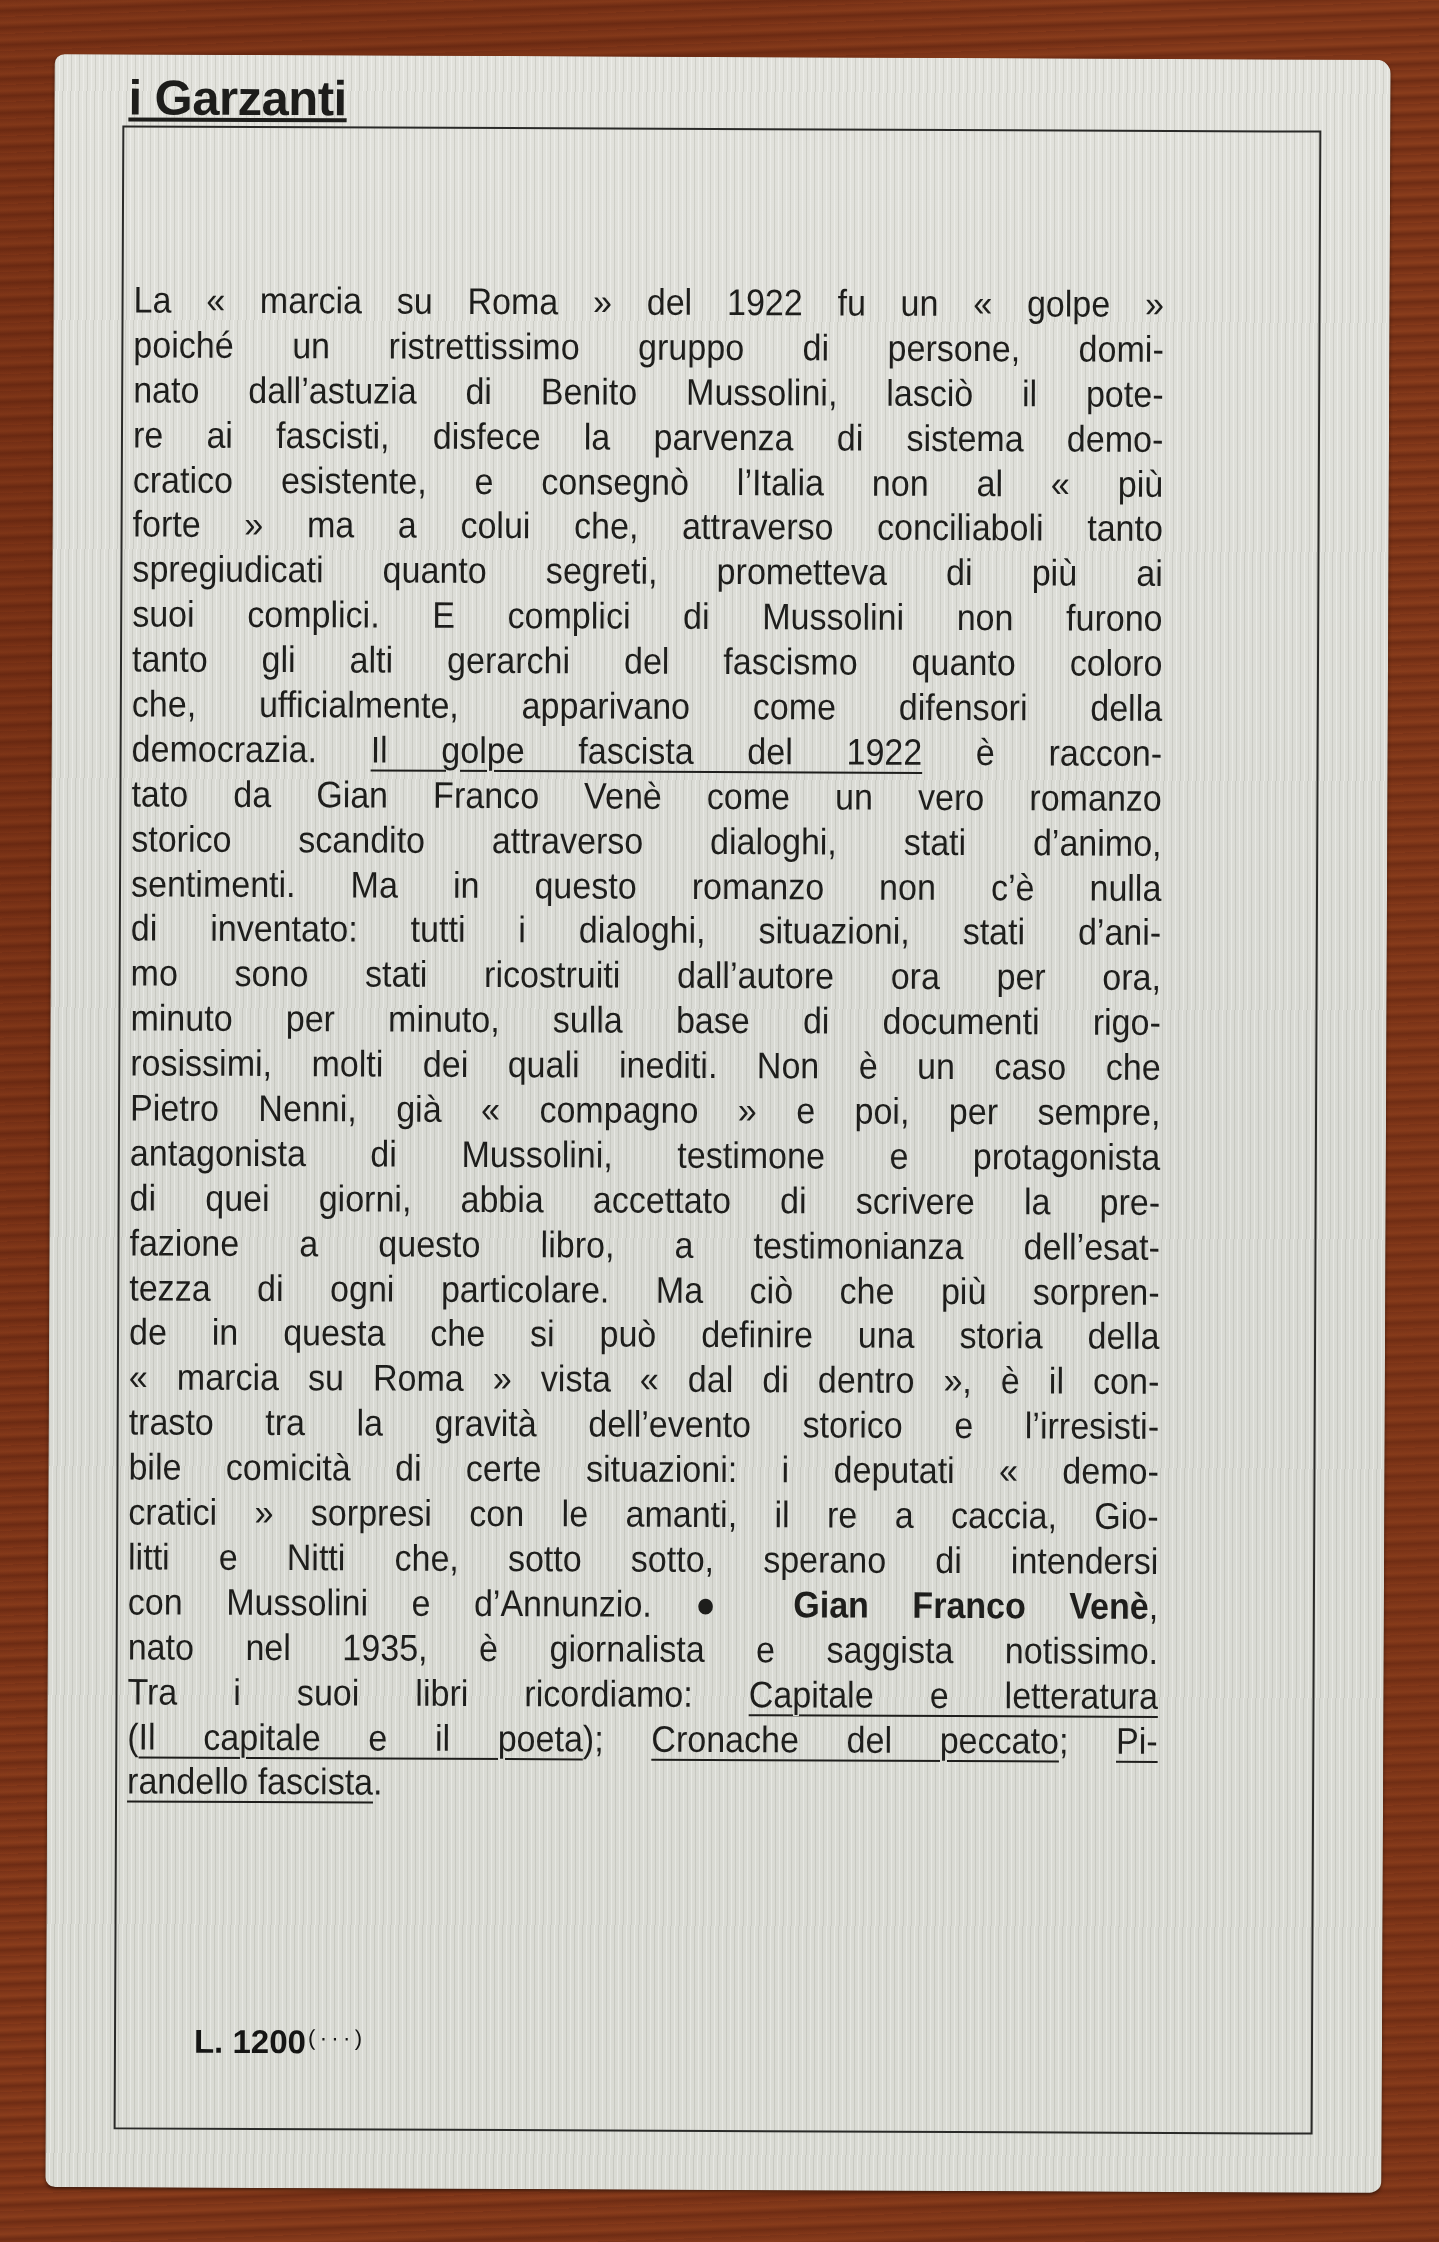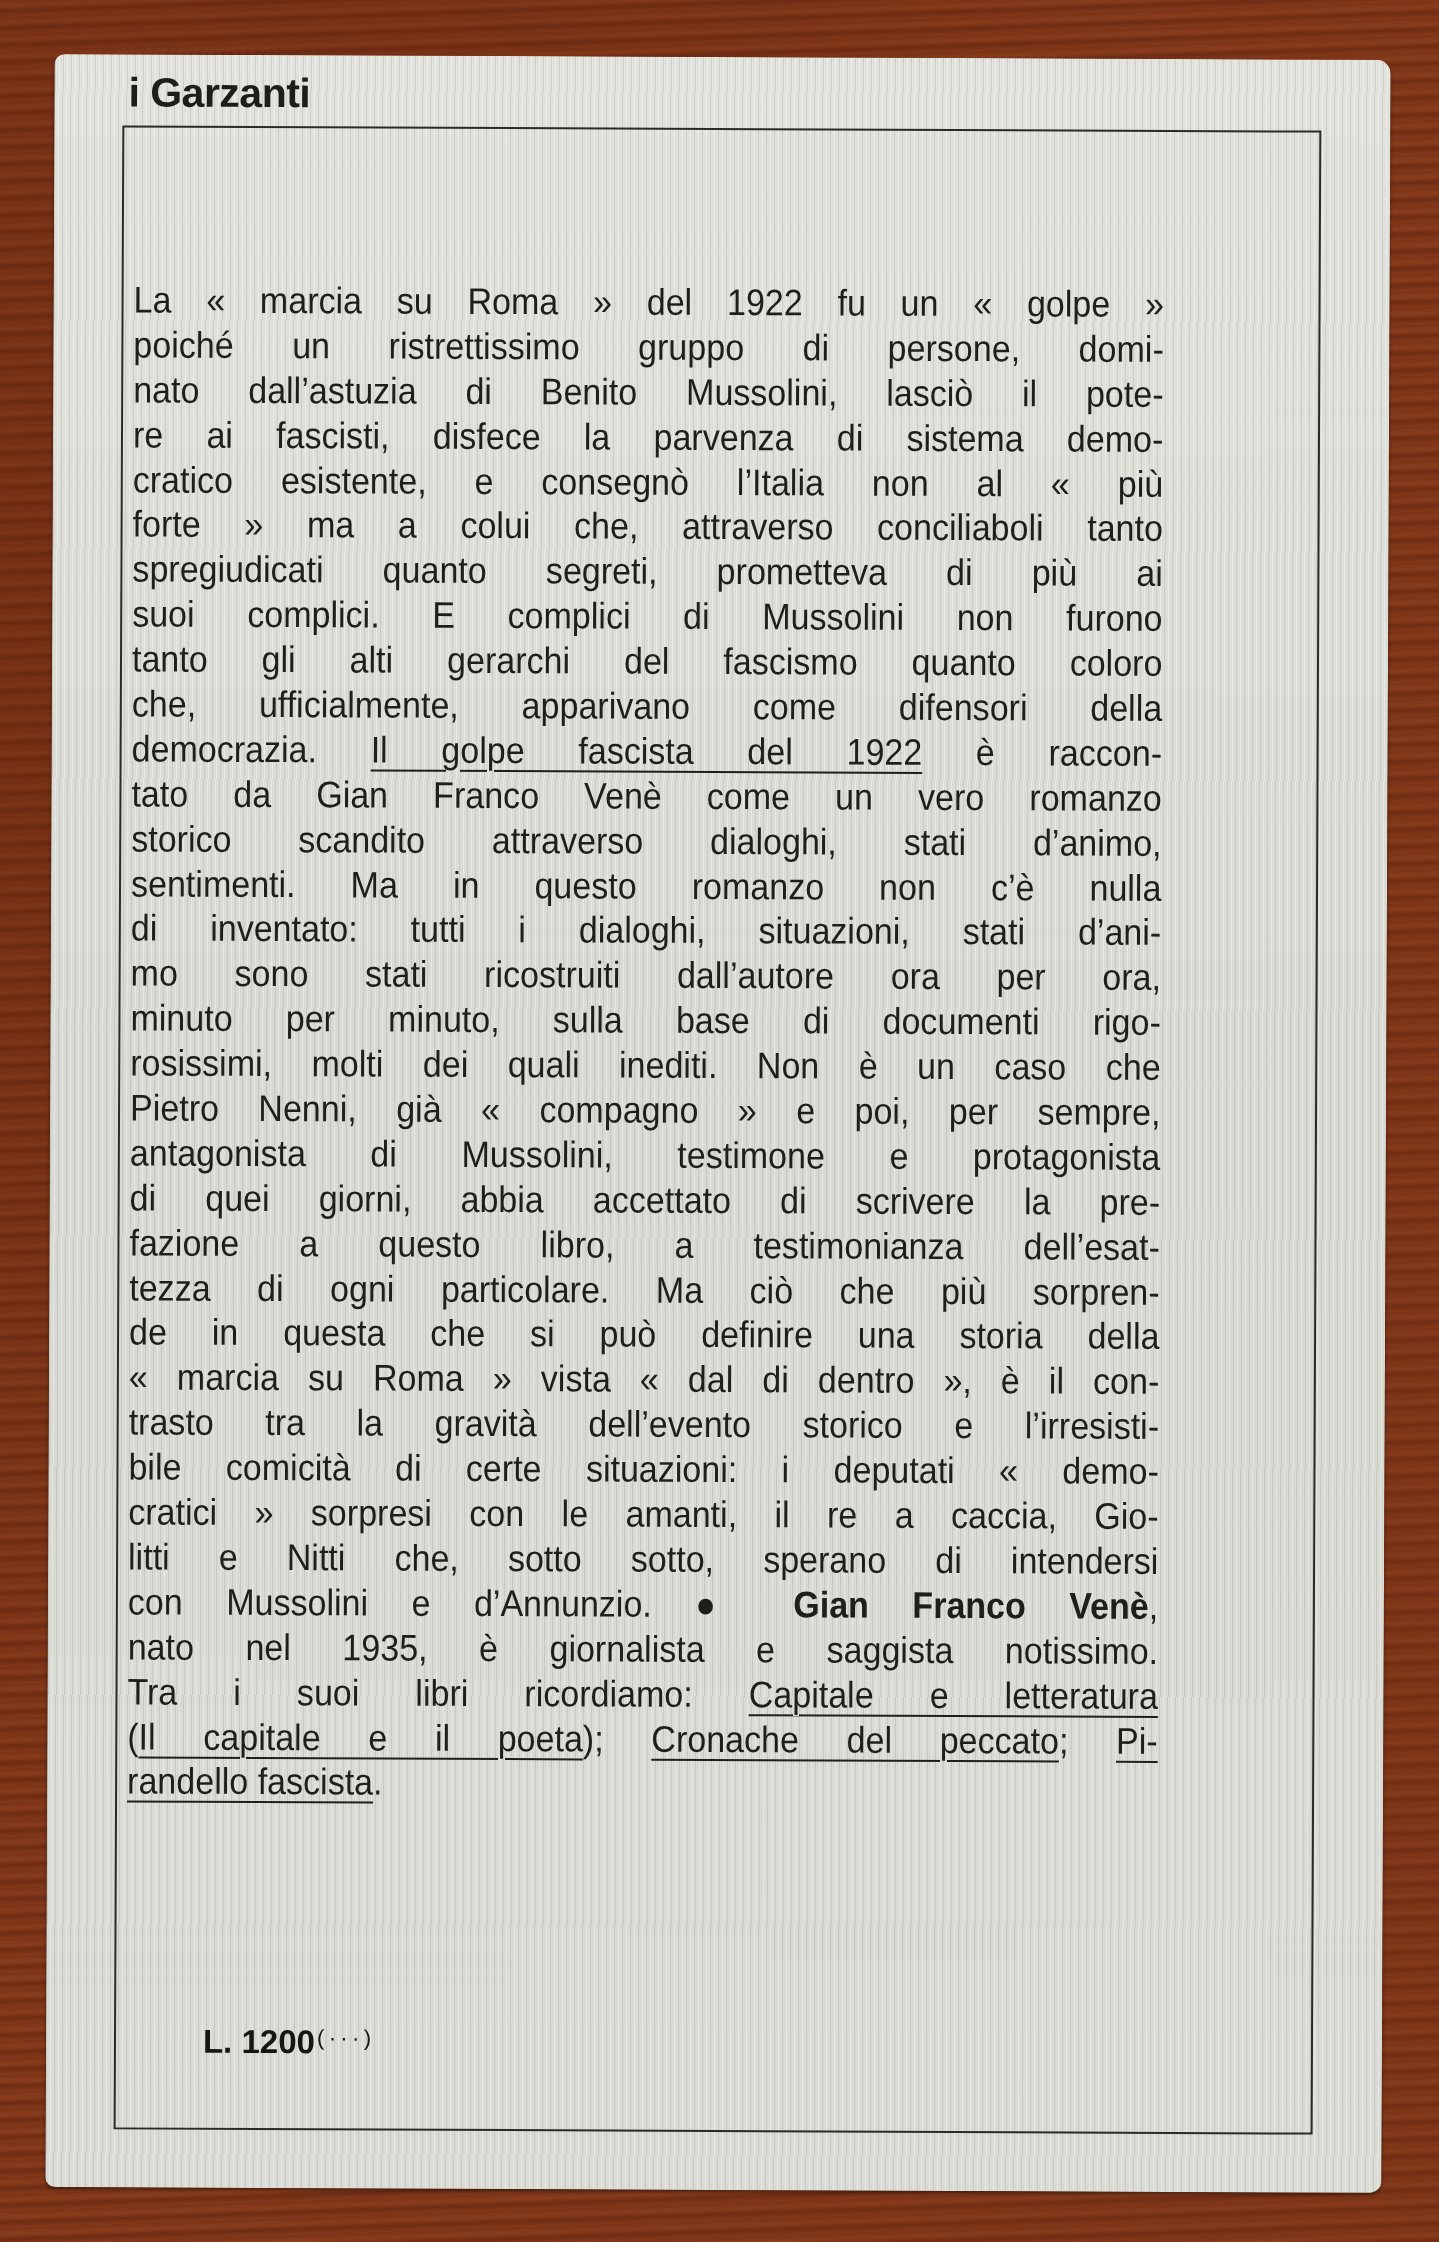--- a/index.html
+++ b/index.html
@@ -17,41 +17,41 @@
     background-image:
       repeating-linear-gradient(90deg, rgba(120,120,110,0.18) 0px, rgba(120,120,110,0.18) 1px, transparent 1px, transparent 4px, rgba(255,255,255,0.35) 4px, rgba(255,255,255,0.35) 5px, transparent 5px, transparent 8px),
       linear-gradient(180deg, #e2e2dc, #d8d9d3 50%, #dadbd4);
     border-radius:10px 14px 12px 10px;
     box-shadow: 0 2px 4px rgba(0,0,0,0.45);
     transform: rotate(0.25deg);
   }
   .logo {
     position:absolute; left:74px; top:15px;
     font-family:"Liberation Sans", sans-serif; font-weight:700;
-    font-size:41px; color:#1d1d1b; letter-spacing:-0.5px;
+    font-size:49px; color:#1d1d1b; letter-spacing:-0.5px;text-decoration:underline;
   }
   .frame {
     position:absolute; left:68px; top:71px; width:1195px; height:2000px;
     border:2px solid #2a2a28;
   }
   .body-text {
     position:absolute; left:80px; top:224px; width:1030px;
     font-family:"Liberation Sans", sans-serif; font-size:37px;
     color:#1e1e1c; transform: scaleX(0.92); transform-origin:left top;
   }
   .line {
     height:44.9px; line-height:44.9px; white-space:nowrap;
     text-align:justify; text-align-last:justify; width:1120px;
   }
   .line.last { text-align-last:left; }
   .u { text-decoration: underline; text-decoration-thickness:2px; text-underline-offset:7px; }
   .b { font-weight:700; }
   .price {
     position:absolute; left:148px; top:1968px;
-    font-family:"Liberation Sans", sans-serif; font-weight:700; font-size:33px; color:#151514;padding-left:9px;
+    font-family:"Liberation Sans", sans-serif; font-weight:700; font-size:33px; color:#151514;
   }
   .price .suffix { font-weight:400; font-size:22px; vertical-align:8px; margin-left:2px; }
 </style>
 </head>
 <body>
 
 <div class="card">
   <div class="logo">i Garzanti</div>
 
   <div class="frame"></div>

